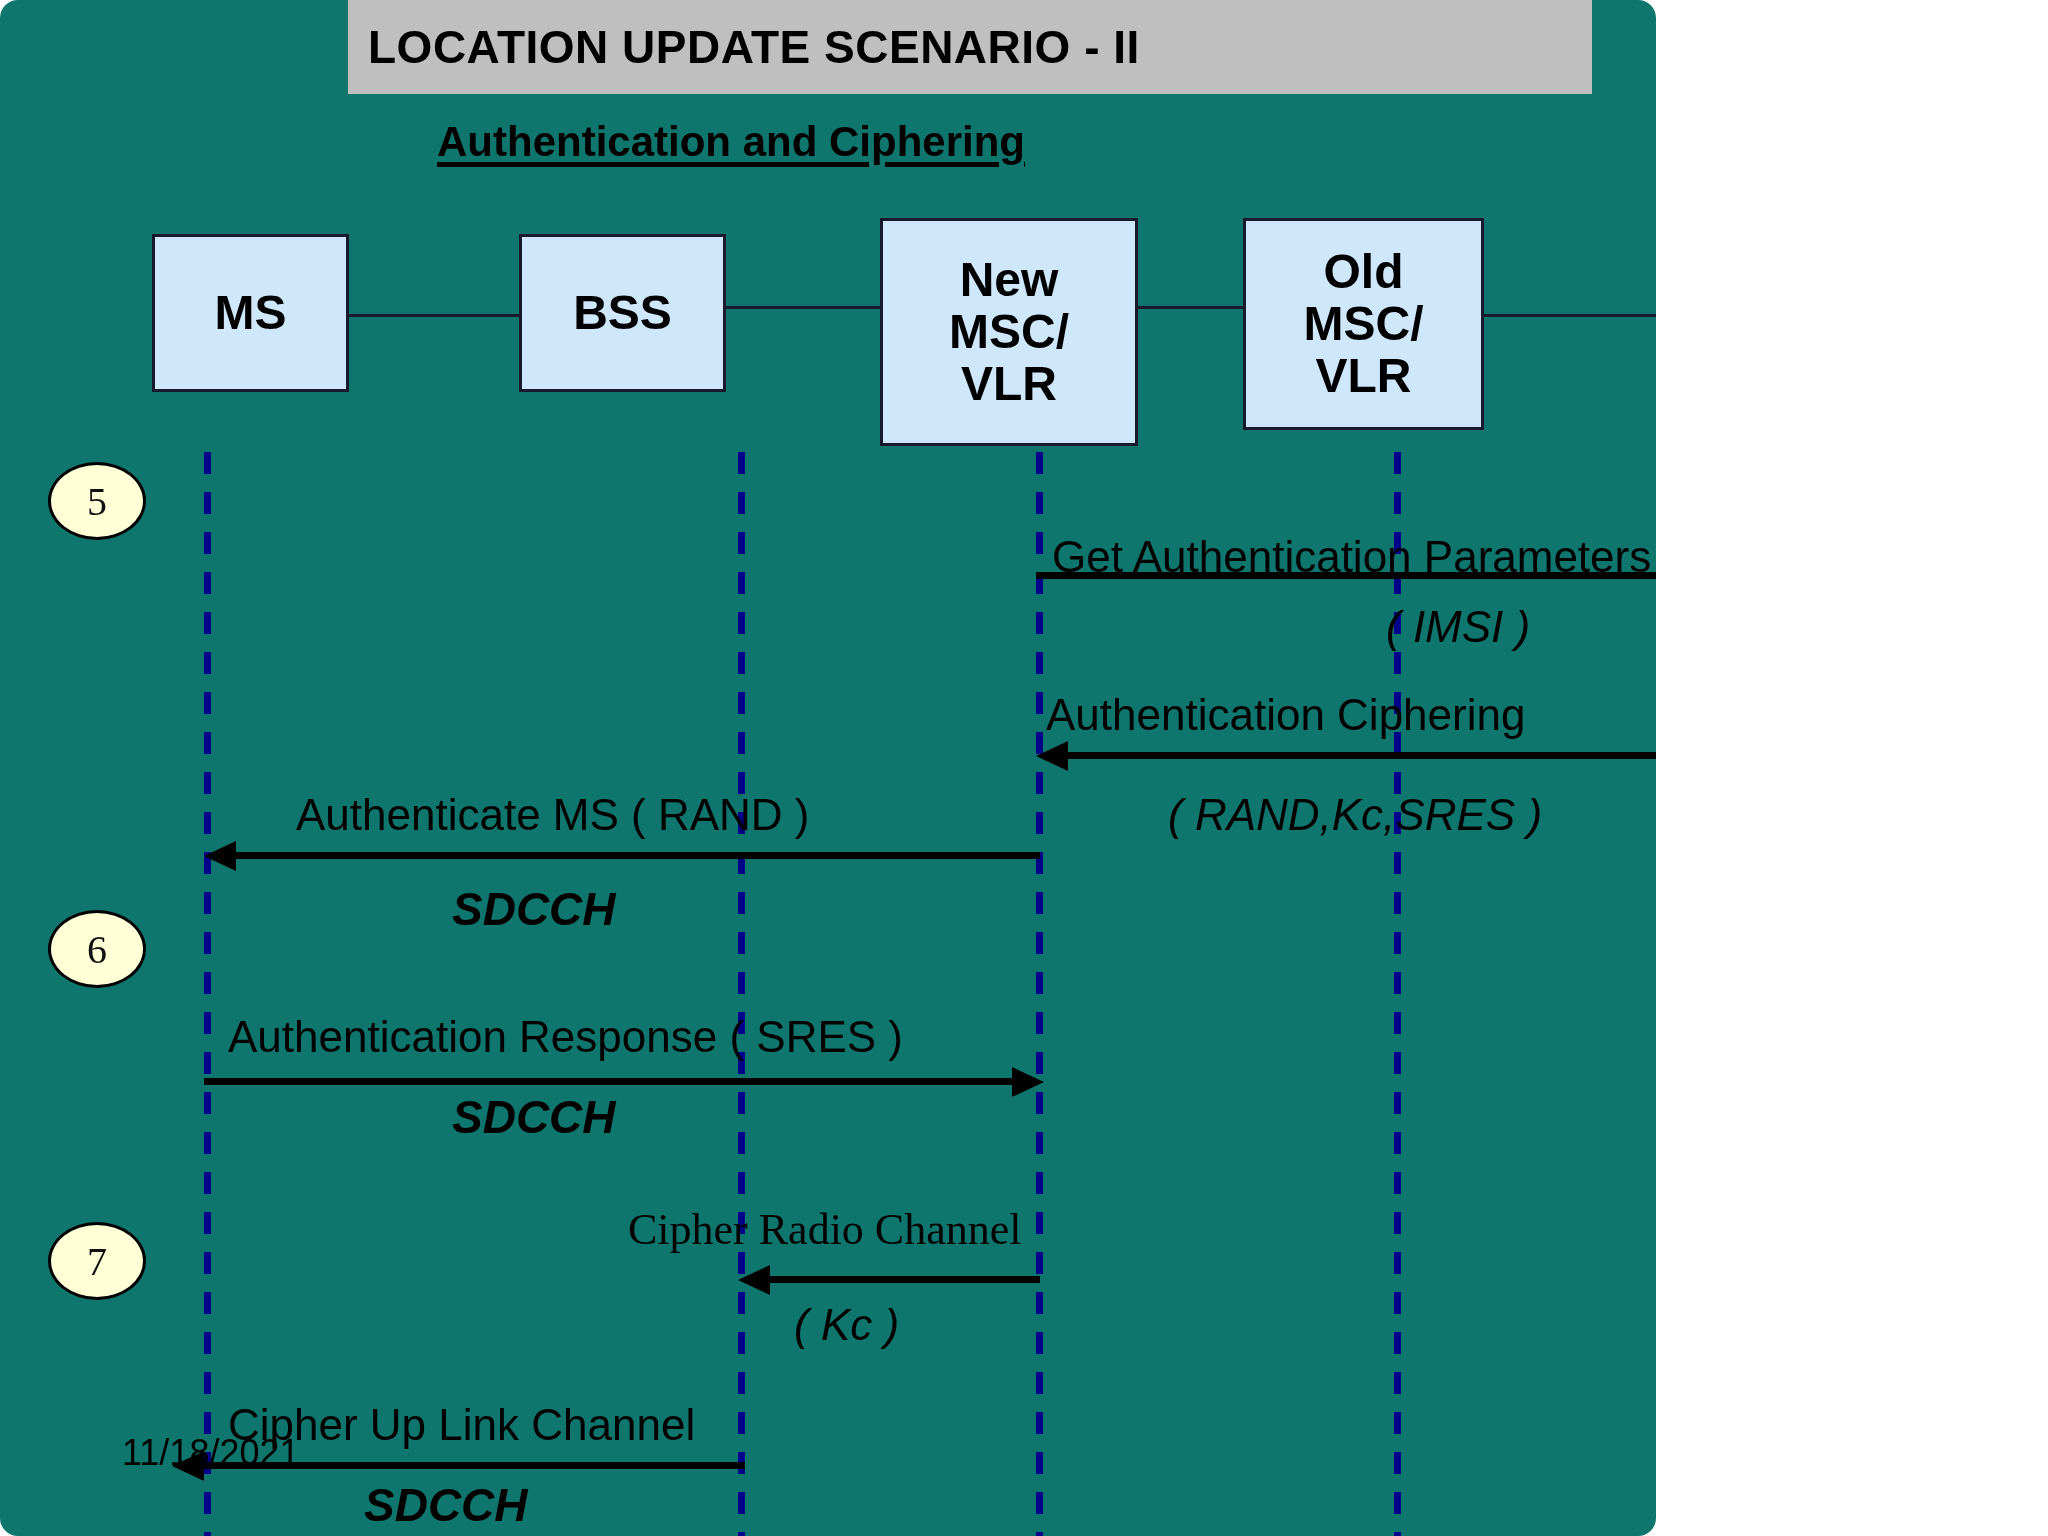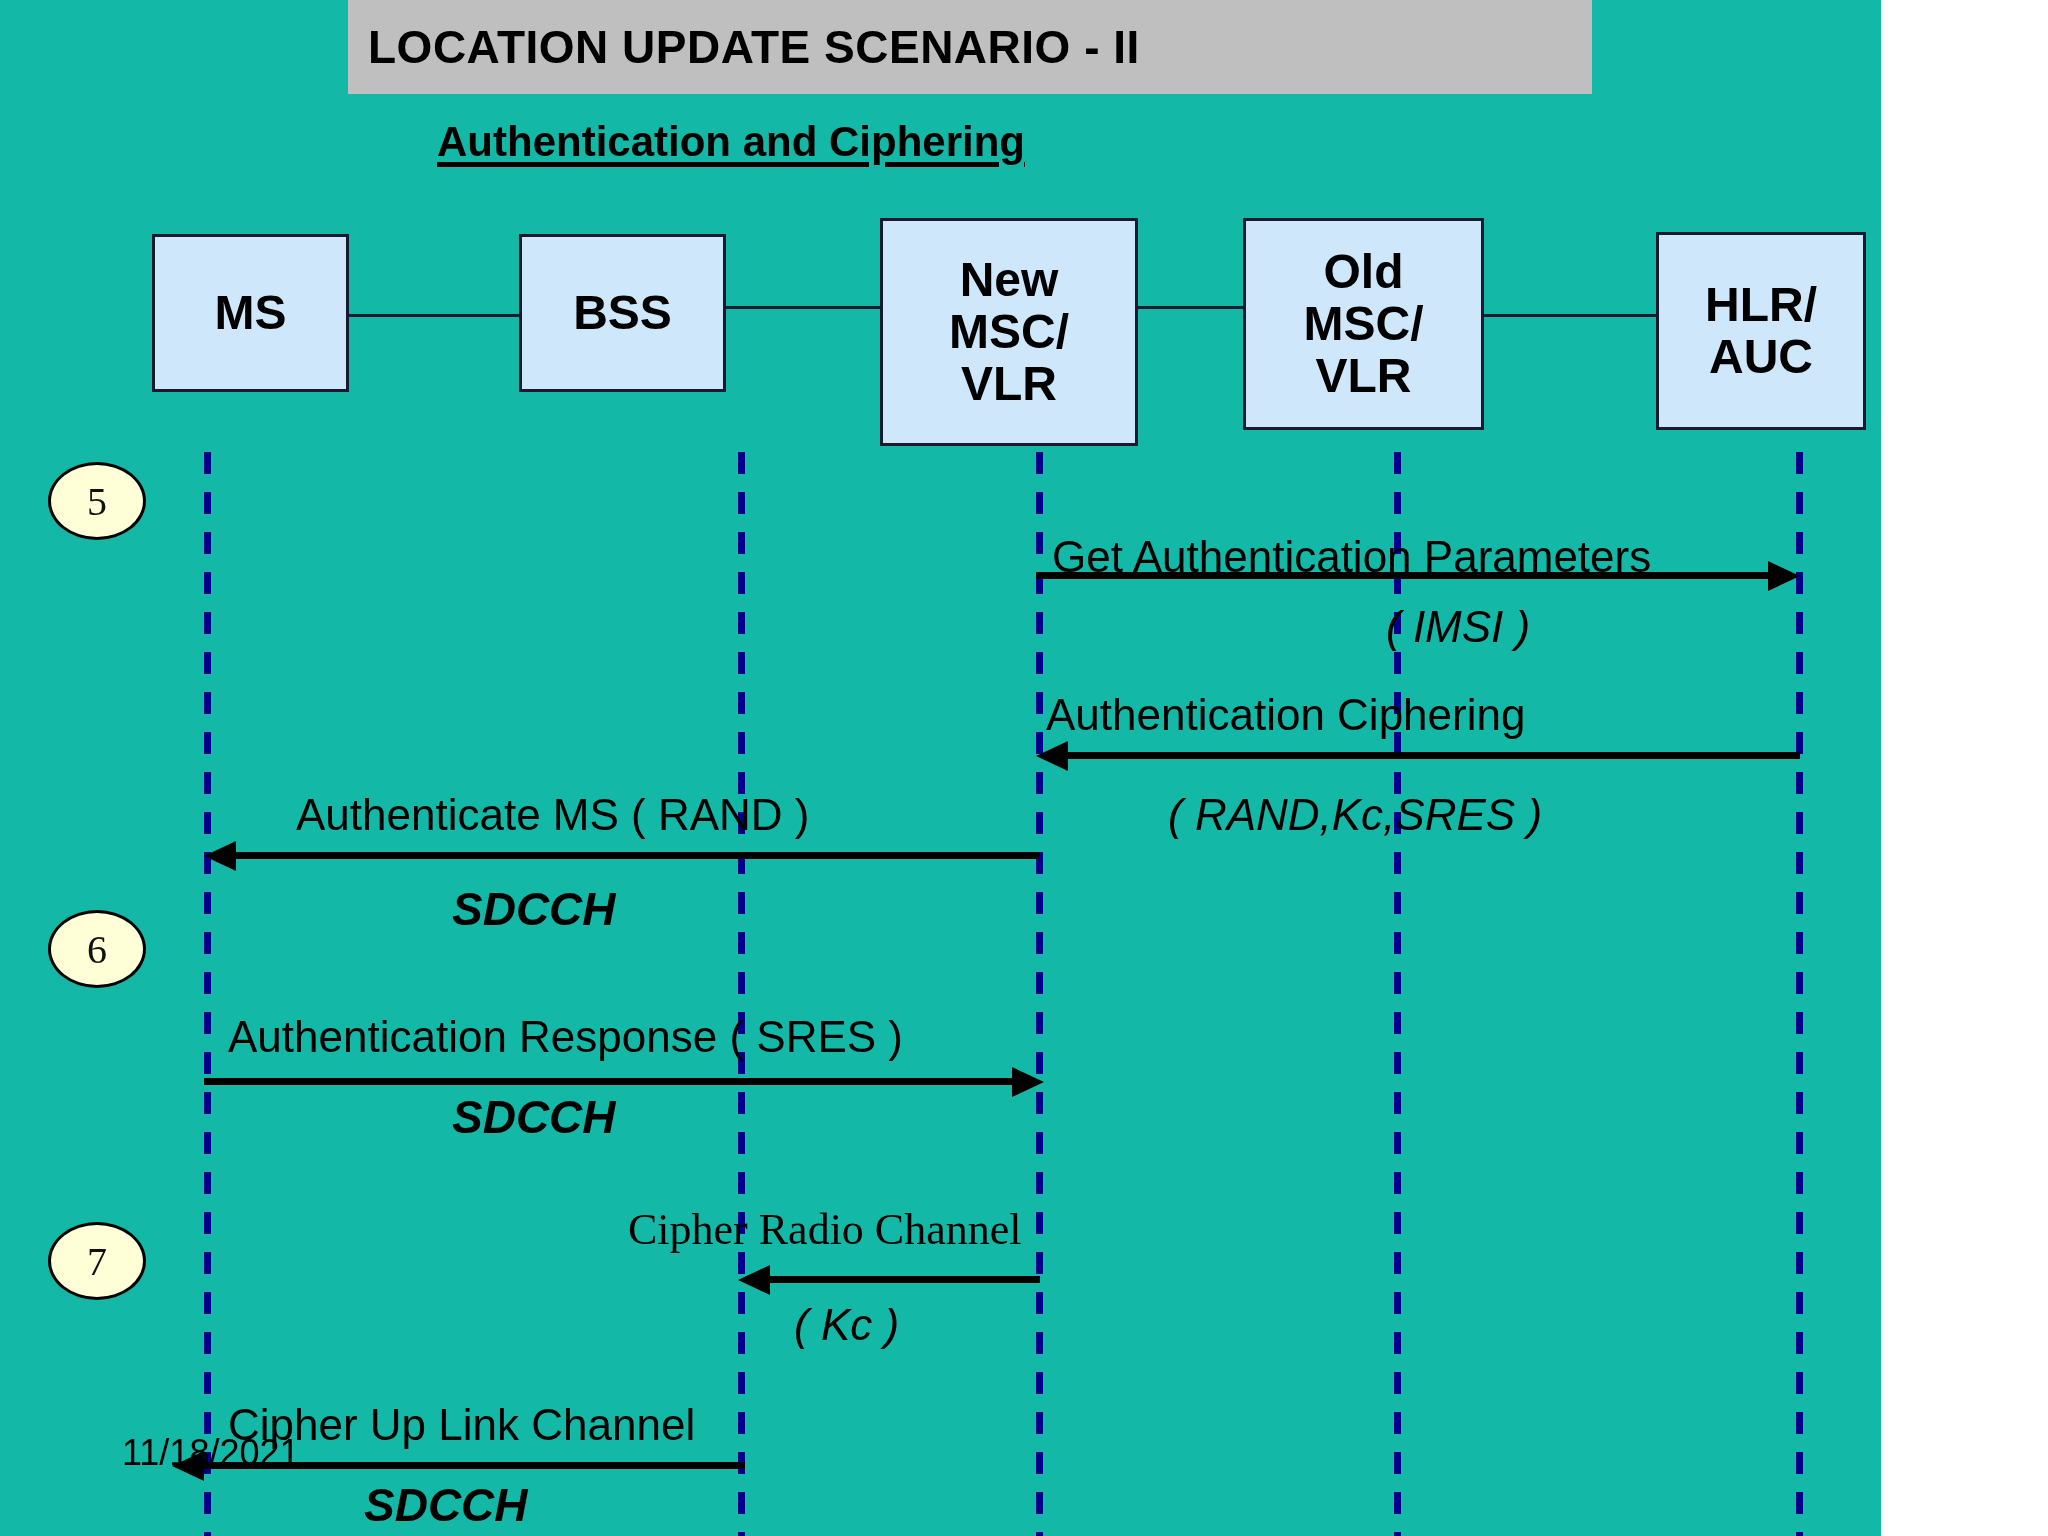--- a/index.html
+++ b/index.html
@@ -2,26 +2,27 @@
 <html><head>
 <meta charset="utf-8">
 <style>
   html, body {
     margin: 0;
     padding: 0;
     background: #ffffff;
   }
   #slide {
     position: relative;
-    width: 1881px;
+    width: 1656px;
     height: 1536px;
-    background: #14b8a6;
+    background: #0f766e;
     overflow: hidden;
     font-family: "Liberation Sans", sans-serif;
     color: #000000;
+    border-radius: 18px;
   }
 
   
   .title-banner {
     position: absolute;
     left: 348px;
     top: 0px;
     width: 1244px;
     height: 94px;
     background: #bfbfbf;

